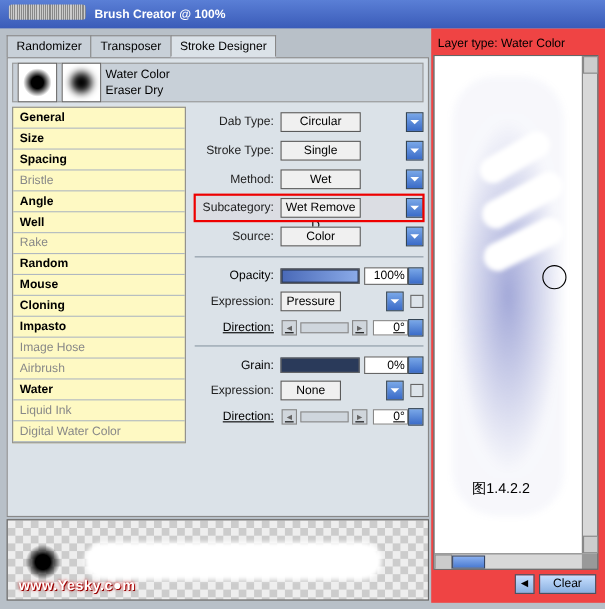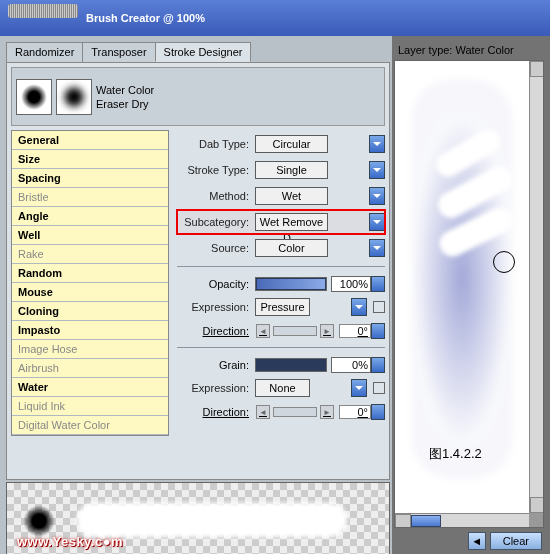--- a/index.html
+++ b/index.html
@@ -1,26 +1,26 @@
 <!DOCTYPE html>
 <html><head>
 <meta charset="utf-8">
 <style>
 * { box-sizing: border-box; margin: 0; padding: 0; font-family: Tahoma, sans-serif; font-size: 11px; }
 body { width: 550px; height: 554px; background: #333; overflow: hidden; }
 .window { width: 550px; height: 554px; background: #b8c0c8; }
-.titlebar { height: 36px; background: linear-gradient(#5a7fd6,#3a5bb8); display: flex; align-items: center; color: #fff; font-weight: bold; padding-left: 86px; }
+.titlebar { height: 26px; background: linear-gradient(#5a7fd6,#3a5bb8); display: flex; align-items: center; color: #fff; font-weight: bold; padding-left: 86px; }
 .titlebar-ruler { position: absolute; top: 4px; left: 8px; width: 70px; height: 14px; background: repeating-linear-gradient(90deg,#ccc 0,#ccc 1px,#888 1px,#888 2px); border-radius: 3px; }
 .content { display: flex; height: 522px; }
 .left-pane { width: 392px; background: #b8c0c8; padding: 6px 2px 2px 6px; display: flex; flex-direction: column; }
 .tabs { display: flex; height: 20px; }
 .tab { padding: 3px 8px; background: #c8d0d8; border: 1px solid #888; border-bottom: none; cursor: pointer; margin-right: -1px; }
 .tab.active { background: #dbe2e8; border-bottom: 1px solid #dbe2e8; position: relative; z-index: 2; }
 .panel { background: #dbe2e8; border: 1px solid #888; flex: 1; padding: 4px; position: relative; }
-.brush-strip { height: 59px; background: #c8d0d8; border: 1px solid #999; display: flex; align-items: center; padding: 4px; margin-bottom: 4px; }
+.brush-strip { height: 36px; background: #c8d0d8; border: 1px solid #999; display: flex; align-items: center; padding: 4px; margin-bottom: 4px; }
 .swatch { width: 36px; height: 36px; border: 1px solid #666; background: #fff; margin-right: 4px; display: flex; align-items: center; justify-content: center; }
 .swatch .dot { width: 26px; height: 26px; border-radius: 50%; background: radial-gradient(circle,#000 30%,rgba(0,0,0,0) 70%); }
 .brush-labels div { line-height: 14px; }
 .columns { display: flex; gap: 8px; }
 .category-list { width: 158px; border: 1px solid #888; background: #fef9c3; }
 .cat { padding: 3px 6px; border-bottom: 1px solid #b0b8c0; cursor: pointer; }
 .cat.bold { font-weight: bold; color: #000; }
 .cat.dim { color: #888; }
 .props { flex: 1; padding-top: 2px; }
 .row { display: flex; align-items: center; height: 24px; margin-bottom: 2px; }
@@ -38,21 +38,21 @@
 .dd-sm { width: 14px; height: 16px; background: linear-gradient(#7aa8e8,#3a6bc8); border: 1px solid #345; }
 .chk { width: 12px; height: 12px; border: 1px solid #666; margin-left: 6px; background: #dde4ea; }
 .dir-row { display: flex; align-items: center; height: 20px; text-decoration: underline; }
 .dir-btn { width: 14px; height: 14px; border: 1px solid #888; background: #d0d6dc; margin: 0 1px; display: flex; align-items: center; justify-content: center; font-size: 8px; color: #666; }
 .dir-track { flex: 1; height: 10px; border: 1px solid #888; background: #cfd6dd; margin: 0 2px; }
 .dir-val { width: 32px; height: 14px; background: #fff; border: 1px solid #888; text-align: right; padding-right: 2px; line-height: 12px; margin-left: 4px; }
 .preview-strip { height: 74px; background: #bbb; border: 1px solid #666; margin-top: 2px; position: relative; background-image: repeating-conic-gradient(#ccc 0 25%,#eee 0 50%); background-size: 14px 14px; }
 .preview-strip .pdot { position: absolute; left: 16px; top: 22px; width: 32px; height: 32px; border-radius: 50%; background: radial-gradient(circle,#000 30%,transparent 70%); }
 .preview-strip .pstroke { position: absolute; left: 70px; top: 20px; width: 270px; height: 34px; background: #fff; border-radius: 18px; filter: blur(2px); }
 .watermark { position: absolute; left: 10px; bottom: 6px; color: #fff; text-shadow: 0 0 3px #c00,1px 1px 0 #800; font-weight: bold; font-size: 13px; letter-spacing: 0.5px; }
-.right-pane { flex: 1; background: #737373; padding: 6px 6px 6px 2px; display: flex; flex-direction: column; }
+.right-pane { flex: 1; background: #ef4444; padding: 6px 6px 6px 2px; display: flex; flex-direction: column; }
 .layer-label { height: 18px; padding: 2px 4px; }
 .canvas-wrap { flex: 1; border: 1px solid #666; background: #999; position: relative; overflow: hidden; }
 .canvas { position: absolute; inset: 0 14px 14px 0; background: #fff; }
 .stroke-bg { position: absolute; left: 16px; top: 18px; width: 102px; height: 400px; background: radial-gradient(ellipse 60px 200px at 50% 50%, rgba(100,110,190,0.6), rgba(100,110,190,0.05) 80%); filter: blur(3px); border-radius: 40px; }
 .wipe { position: absolute; background: #fff; border-radius: 20px; filter: blur(2px); }
 .cursor-ring { position: absolute; width: 22px; height: 22px; border: 1.5px solid #000; border-radius: 50%; }
 .caption { position: absolute; bottom: 50px; left: 34px; font-size: 13px; }
 .scroll-v { position: absolute; right: 0; top: 0; bottom: 14px; width: 14px; background: #d8d8d8; border-left: 1px solid #888; }
 .scroll-v::before, .scroll-v::after { content:""; position:absolute; left:0; width:14px; height:14px; background:#ccc; border:1px solid #888; }
 .scroll-v::before { top:0; } .scroll-v::after { bottom:0; }

